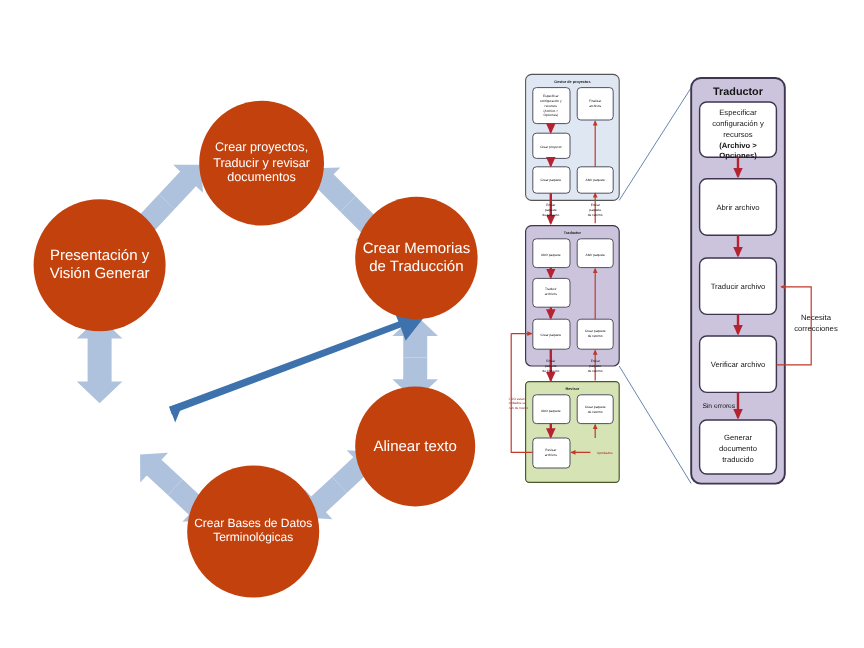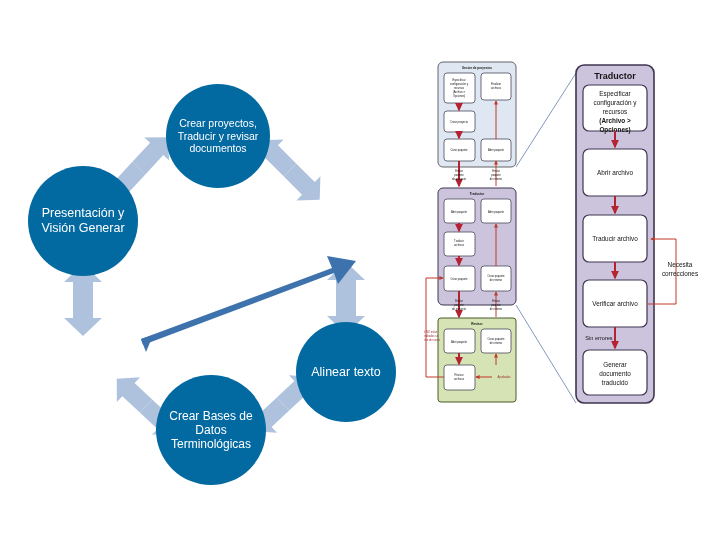--- a/index.html
+++ b/index.html
@@ -1,30 +1,30 @@
 <!DOCTYPE html>
 <html><head>
 <meta charset="utf-8">
 <style>
   html,body{margin:0;padding:0;background:#ffffff;}
   body{width:720px;height:540px;position:relative;overflow:hidden;
        font-family:"Liberation Sans", sans-serif;}
 
   
   #cycle{position:absolute;left:0;top:0;width:440px;height:540px;}
-  .circle{position:absolute;border-radius:50%;background:#0369a1;
+  .circle{position:absolute;border-radius:50%;background:#c2410c;
           color:#ffffff;display:flex;align-items:center;justify-content:center;
           text-align:center;line-height:1.18;padding:4px;box-sizing:border-box;}
   .circle span{display:block;width:100%;}
   .c-pres   {left:28px;  top:166px; width:110px;height:110px;font-size:12.5px;}
   .c-proj   {left:166px; top:84px;  width:104px;height:104px;font-size:10.5px;}
   .c-mem    {left:296px; top:164px; width:102px;height:102px;font-size:12.5px;}
   .c-dic    {left:28px;  top:322px; width:110px;height:110px;font-size:12.5px;}
   .c-ali    {left:296px; top:322px; width:100px;height:100px;font-size:12.5px;}
-  .c-term   {left:156px; top:375px; width:110px;height:110px;font-size:12px;}
+  .c-term   {left:156px; top:388px; width:110px;height:110px;font-size:10px;}
 
   svg.arrows{position:absolute;left:0;top:0;width:440px;height:540px;}
 
   
   #flow{position:absolute;left:424px;top:55px;width:280px;height:460px;}
   svg.flow{position:absolute;left:0;top:0;width:280px;height:460px;}
 
   .fb{fill:#ffffff;stroke:#4a4a5a;stroke-width:.8;}
   .fbig{fill:#ffffff;stroke:#3f3550;stroke-width:1.2;}
   .ftxt{font-family:"Liberation Sans",sans-serif;fill:#141414;text-anchor:middle;}
@@ -81,20 +81,23 @@
       <path d="M141,339 L332,268 L327,256 L356,261 L338,284 L334,273 L143,345 Z"></path>
       <path d="M141,339 L153,335 L146,352 Z"></path>
     </g>
   </svg>
 
   <div class="circle c-pres">
     <span>Presentación y Visión Generar</span>
     </div>
   <div class="circle c-proj">
     <span>Crear proyectos, Traducir y revisar documentos</span>
+    </div>
+  <div class="circle c-mem">
+    <span>Crear Memorias de Traducción</span>
     </div>
   <div class="circle c-ali">
     <span>Alinear texto</span>
     </div>
   <div class="circle c-term">
     <span>Crear  Bases de Datos Terminológicas</span>
     </div>
 </div>
 
 <div id="flow">

